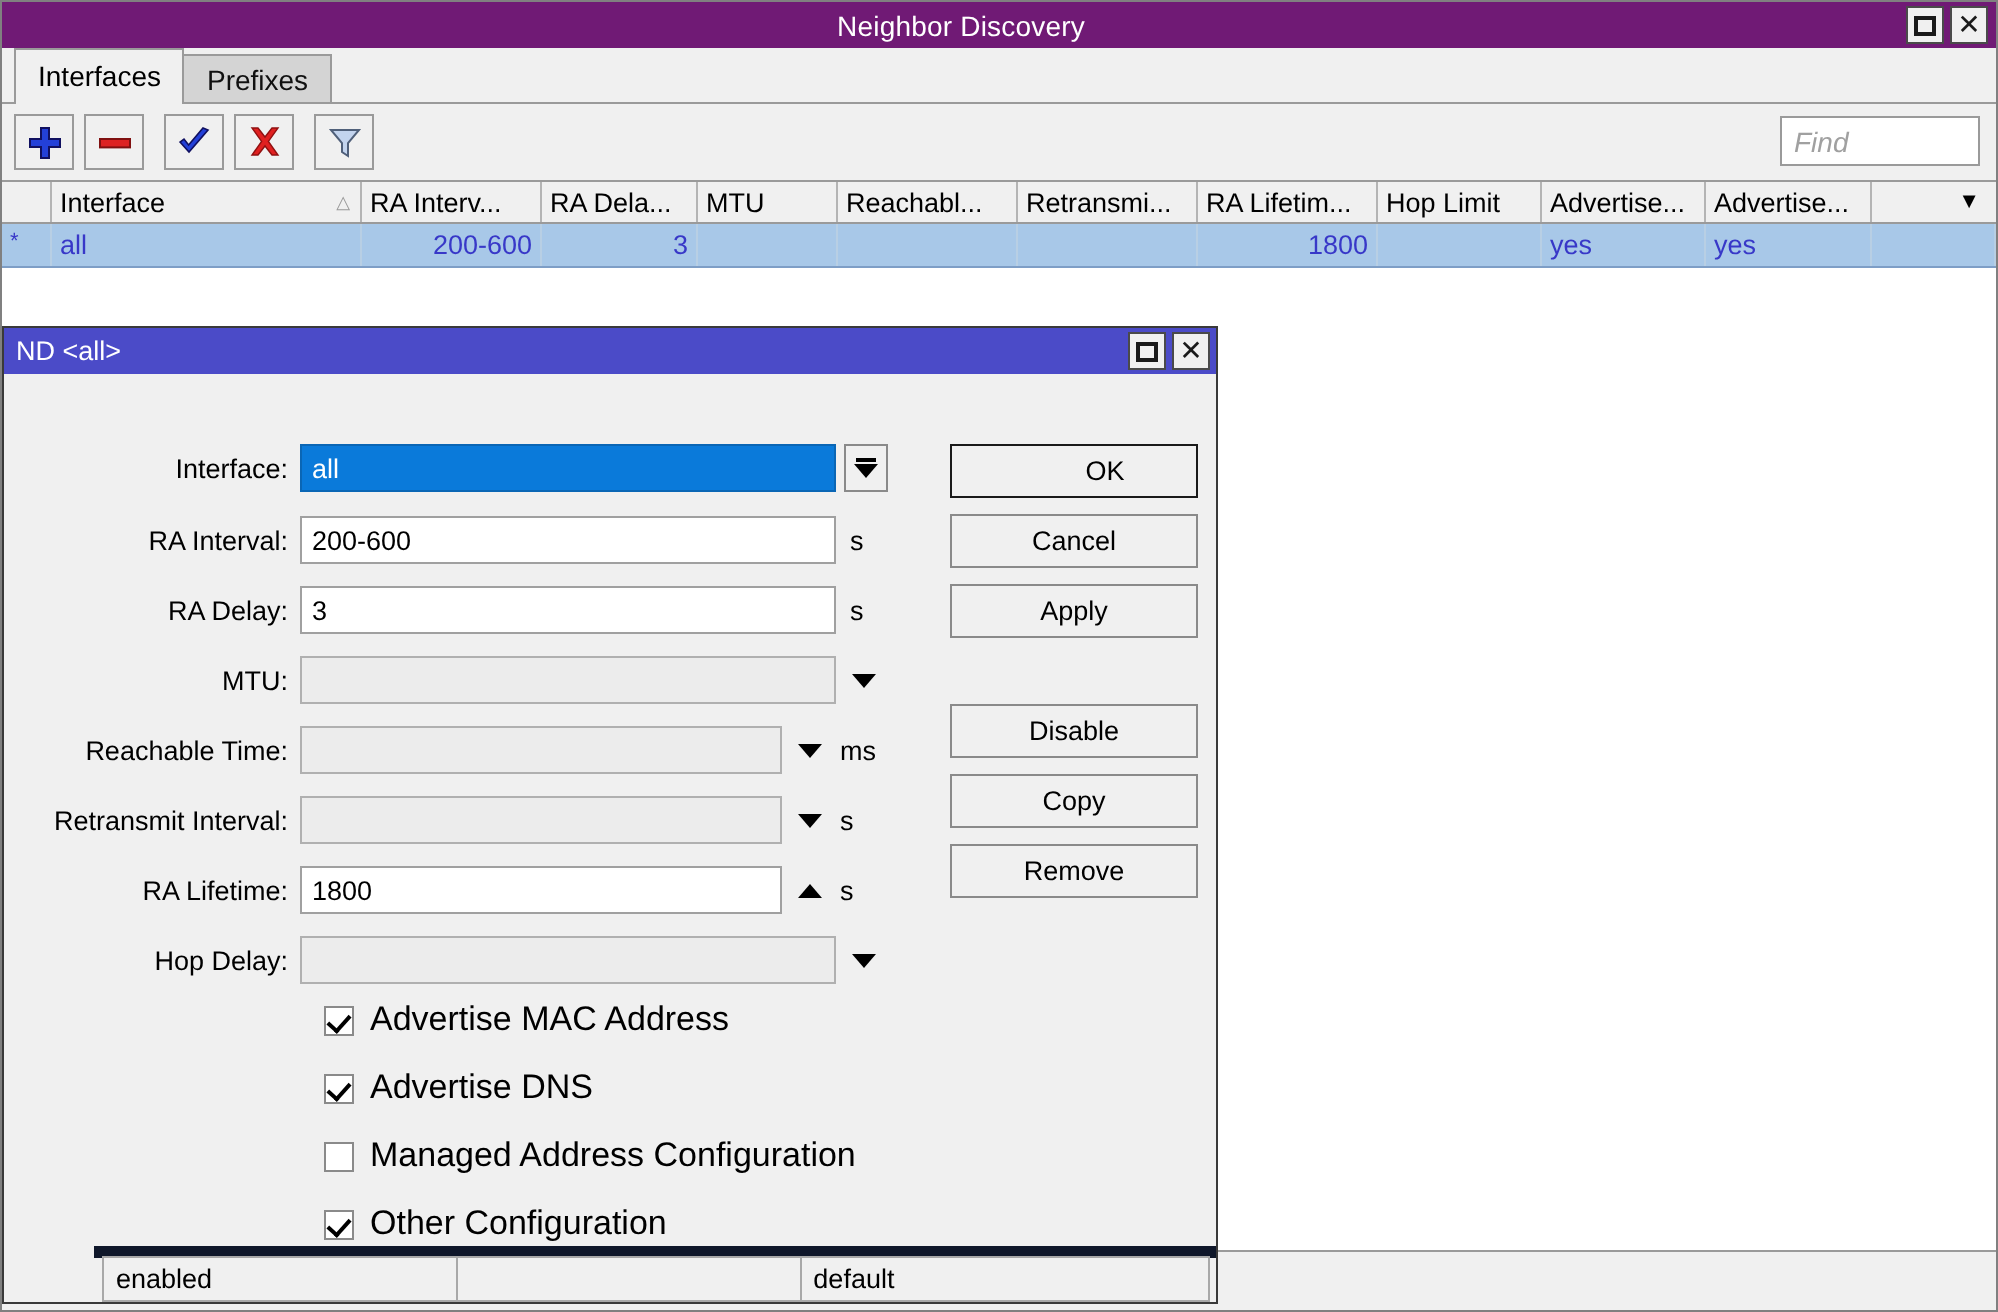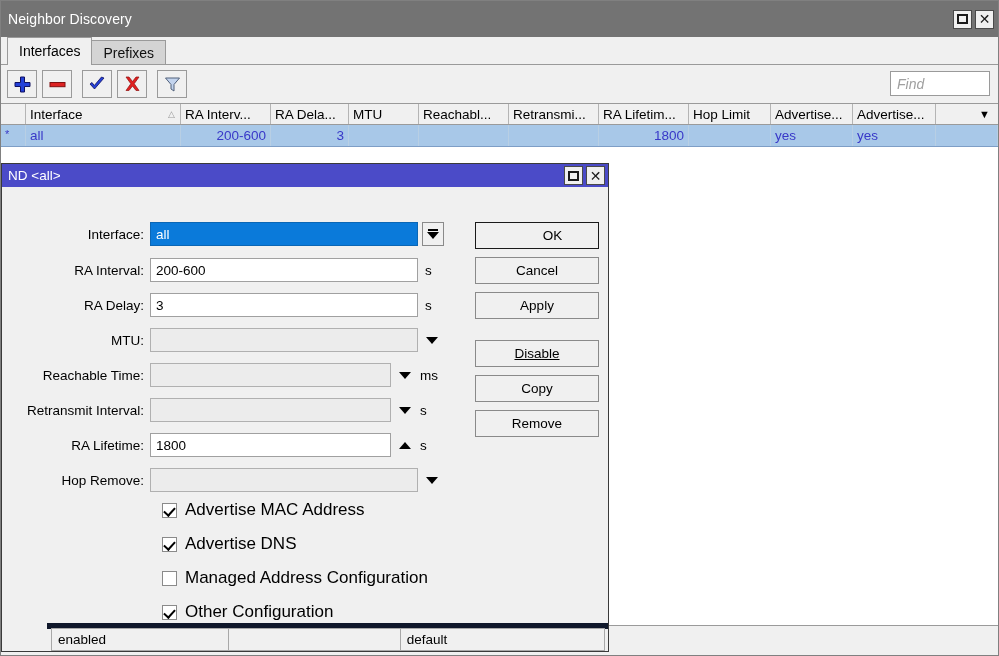--- a/index.html
+++ b/index.html
@@ -23,27 +23,28 @@
     width: 999px; height: 656px;
     background: #f0f0f0;
     border: 1px solid #808080;
     box-sizing: border-box;
     display: flex;
     flex-direction: column;
   }
 
   
   .titlebar {
-    height: 36px;
-    background: #737373;
+    height: 23px;
+    background: #701a75;
     display: flex;
     align-items: center;
     flex: 0 0 auto;
     box-sizing: border-box;
     padding-left: 7px;
+    text-align: center;
   }
   .titlebar-text {
     color: #ffffff;
     font-size: 14px;
     letter-spacing: 0.1px;
     flex: 1 1 auto;
     white-space: nowrap;
     overflow: hidden;
   }
   .titlebar-buttons {
@@ -393,21 +394,21 @@
     border: 1px solid #8a8a8a;
     box-sizing: border-box;
     display: flex;
     align-items: center;
     justify-content: center;
     font-size: 13.5px;
     margin-bottom: 8px;
     cursor: pointer;
   }
   .dbtn.default { border: 1px solid #1a1a1a; padding-left: 31px; }
-  .dbtn.gap { margin-top: 13px; text-decoration: underline; }
+  .dbtn.gap { margin-top: 25px; }
 
   
   .dlg-status {
     flex: 0 0 auto;
     height: 28px;
     background: #f0f0f0;
     border-top: 6px solid #0f172a;
     display: flex;
     align-items: center;
     padding: 2px 4px 3px 4px;
@@ -603,21 +604,21 @@
         </div>
         <div class="field-row" style="top: 245px;">
           <div class="flabel">RA Lifetime:</div>
           <div class="finput" style="width: 241px;">1800</div>
           <div class="arrow-slot">
             <div class="arrow-up"></div>
           </div>
           <div class="unit">s</div>
         </div>
         <div class="field-row" style="top: 280px;">
-          <div class="flabel">Hop Remove:</div>
+          <div class="flabel">Hop Delay:</div>
           <div class="finput disabled" style="width: 268px;"></div>
           <div class="arrow-slot">
             <div class="arrow-down"></div>
           </div>
         </div>
       </div>
     <div id="dlg-checks">
         <div class="cbrow" style="top: 313px;">
           <div class="cbox checked"></div>
           <div class="cblabel">Advertise MAC Address</div>

